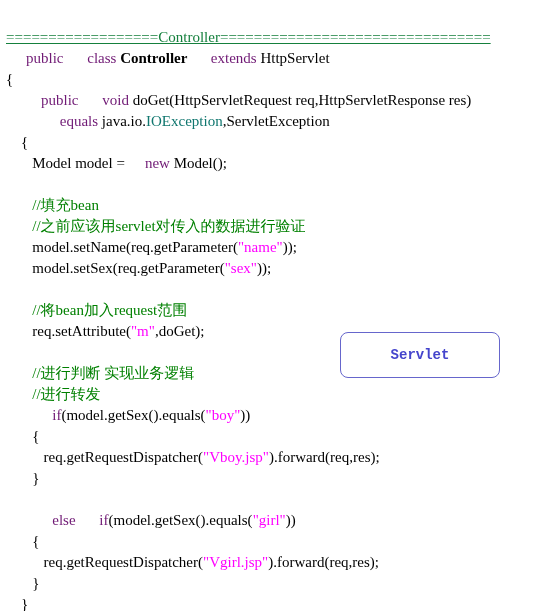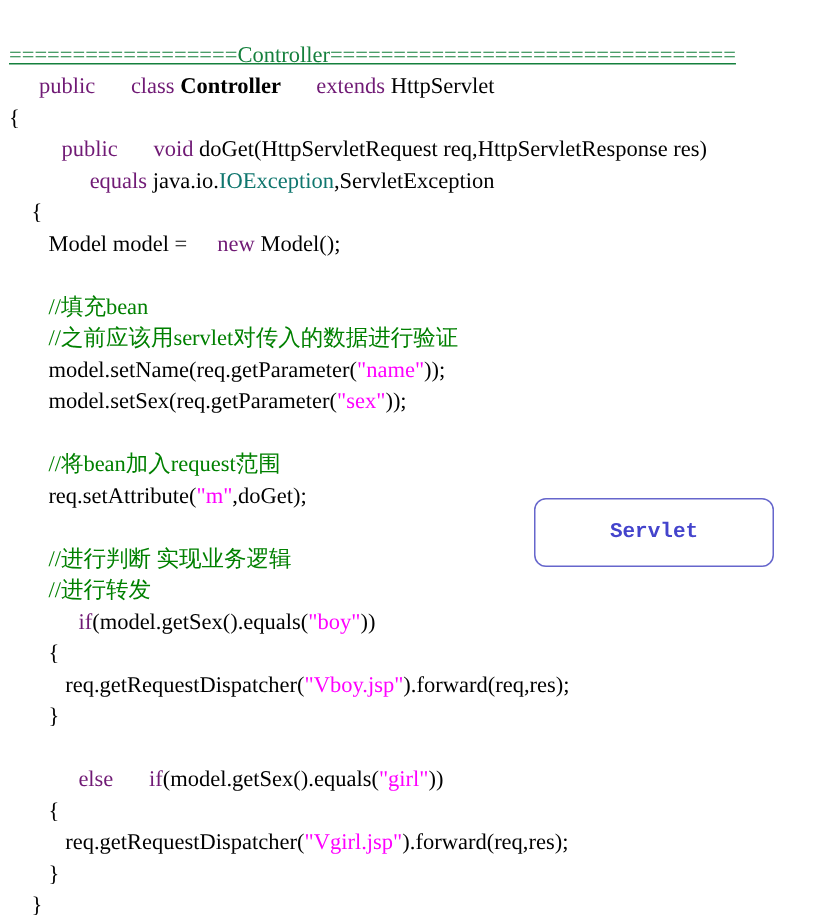--- a/index.html
+++ b/index.html
@@ -19,21 +19,21 @@
   }
   .kw { color: #701a75; margin-left: 20px; }
   .cls { color: #000000; font-weight: bold; }
   .err { color: #0f766e; }
   .str { color: #ff00ff; }
   .com { color: #008000; margin-top: 48px; }
   .plain { color: #000000; }
   .header-line { color: #15803d; text-decoration: underline; }
   .callout {
     position: absolute;
-    left: 356px;
+    left: 340px;
     top: 332px;
     width: 160px;
     height: 46px;
     border: 1px solid #6666cc;
     border-radius: 8px;
     box-sizing: border-box;
     display: flex;
     align-items: center;
     justify-content: center;
     font-family: "Courier New", monospace;

